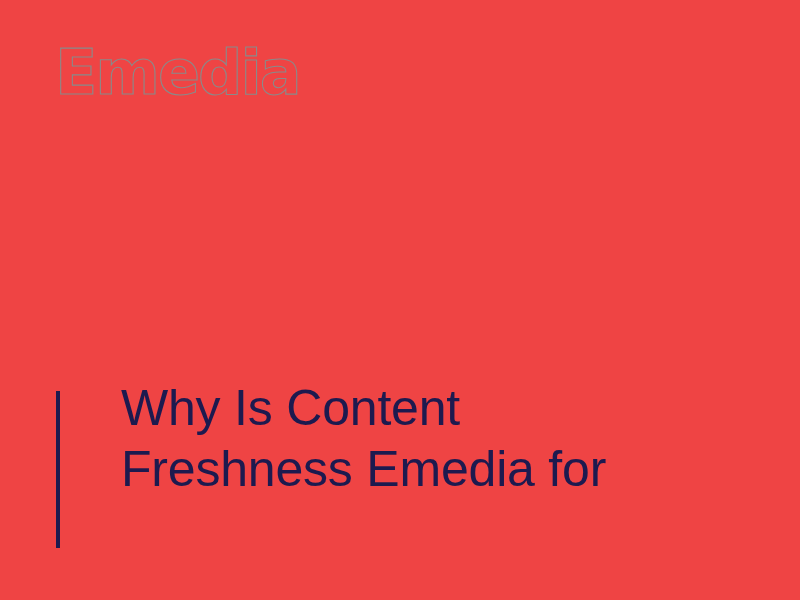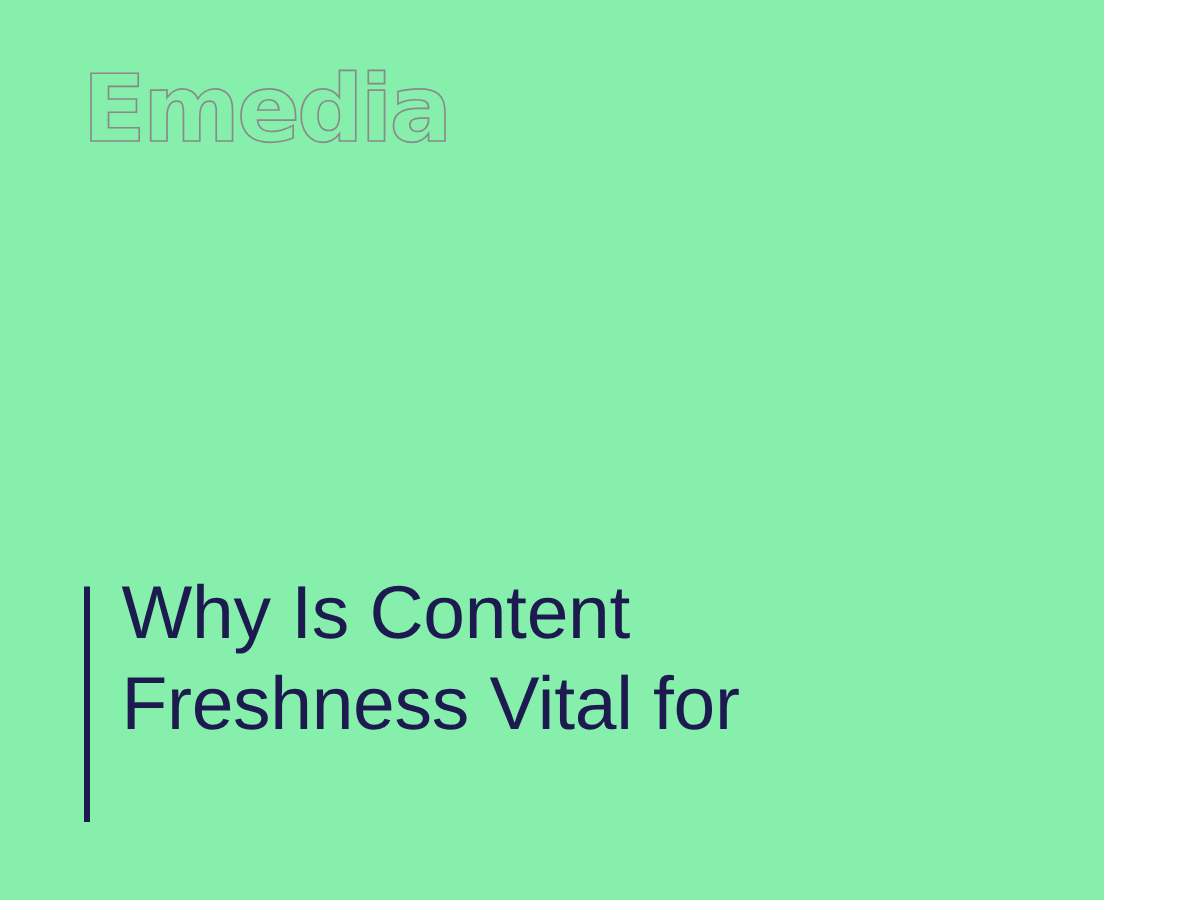--- a/index.html
+++ b/index.html
@@ -10,24 +10,23 @@
   body {
     width: 800px;
     height: 600px;
     background: #ffffff;
     font-family: "Liberation Sans", sans-serif;
     overflow: hidden;
   }
 
   #slide {
     position: relative;
-    width: 704px;
+    width: 800px;
     height: 600px;
-    background: #86efac;
-    padding-left: 32px;
+    background: #ef4444;
   }
 
   
   #brand-logo {
     position: absolute;
     left: 55px;
     top: 36px;
     width: 240px;
     height: 70px;
   }
@@ -68,34 +67,35 @@
     font-family: "Liberation Sans", sans-serif;
     font-weight: 300;
     font-size: 50px;
     line-height: 61px;
     letter-spacing: -0.2px;
     white-space: nowrap;
     margin-top: -13px;
   }
   #headline-text .headline-line {
     display: block;
+    margin-left: 40px;
   }
 </style>
 </head>
 <body>
 
 <div id="slide">
 
   <div id="brand-logo">
     <svg viewBox="0 0 240 70" xmlns="http://www.w3.org/2000/svg">
       <text class="logo-wordmark" x="0" y="58">Emedia</text>
     </svg>
   </div>
 
   <div id="headline-block">
     <div id="headline-accent-bar"></div>
     <h1 id="headline-text">
       <span class="headline-line">Why Is Content</span>
-      <span class="headline-line">Freshness Vital for</span>
+      <span class="headline-line">Freshness Emedia for</span>
     </h1>
   </div>
 
 </div>
 
 </body></html>

